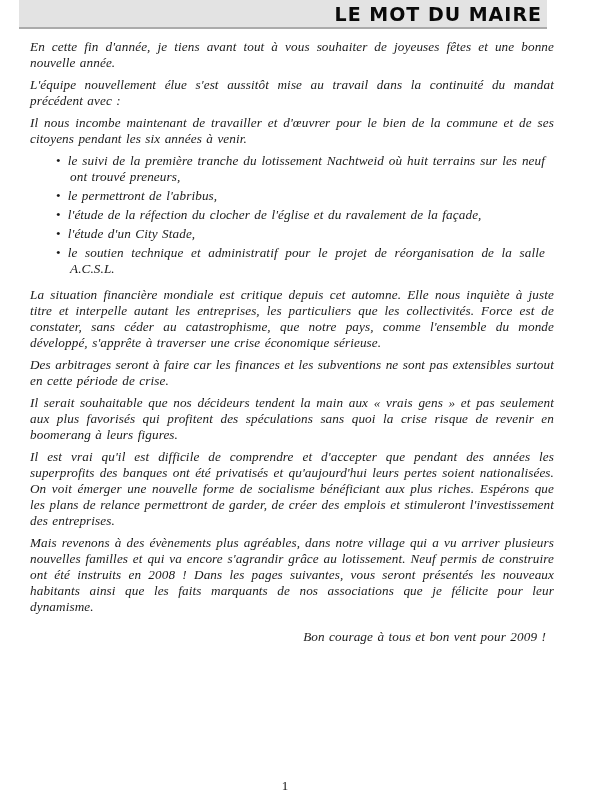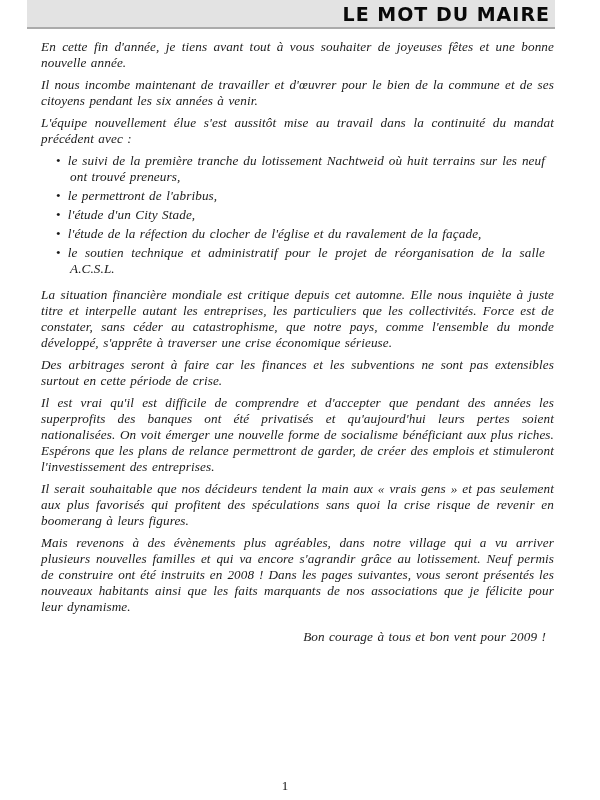--- a/index.html
+++ b/index.html
@@ -9,21 +9,21 @@
     font-family: "Liberation Serif", serif;
     color: #1a1a1a;
     overflow: hidden;
   }
   .page {
     position: relative;
     width: 600px; height: 800px;
     background: #ffffff;
   }
   .header-bar {
-    margin-left: 27px;
+    margin-left: 19px;
     width: 528px;
     height: 29px;
     background: #e3e3e3;
     border-bottom: 2px solid #ababab;
     display: flex;
     align-items: center;
     justify-content: flex-end;
     padding-right: 5px;
     box-sizing: border-box;
   }
@@ -38,21 +38,21 @@
   }
   .body-text {
     padding: 10px 46px 0 30px;
     font-style: italic;
     font-size: 13.2px;
     line-height: 16px;
     text-align: justify;
     letter-spacing: 0.1px;
     word-spacing: 1px;
   }
-  .body-text p { margin: 0 0 6px 11px; }
+  .body-text p { margin: 0 0 6px 0; }
   ul.bullets {
     list-style: none;
     margin: 0 0 10px 0;
     padding: 0 0 0 40px;
   }
   ul.bullets li {
     margin: 0 9px 3px 0;
     text-indent: -14px;
     text-align: justify;
   }
@@ -81,35 +81,35 @@
 
 <div class="page">
 
   <div class="header-bar">
     <span class="page-title">LE MOT DU MAIRE</span>
   </div>
 
   <div class="body-text">
 
     <p>En cette fin d'année, je tiens avant tout à vous souhaiter de joyeuses fêtes et une bonne nouvelle année.</p>
+    <p>L'équipe nouvellement élue s'est aussitôt mise au travail dans la continuité du mandat précédent avec :</p>
     <p>Il nous incombe maintenant de travailler et d'œuvrer pour le bien de la commune et de ses citoyens pendant les six années à venir.</p>
-    <p>L'équipe nouvellement élue s'est aussitôt mise au travail dans la continuité du mandat précédent avec :</p>
 
     <ul class="bullets">
       <li><span class="dot">•</span><span>le suivi de la première tranche du lotissement Nachtweid où huit terrains sur les neuf ont trouvé preneurs,</span></li>
       <li><span class="dot">•</span><span>le permettront de l'abribus,</span></li>
+      <li><span class="dot">•</span><span>l'étude de la réfection du clocher de l'église et du ravalement de la façade,</span></li>
       <li><span class="dot">•</span><span>l'étude d'un City Stade,</span></li>
-      <li><span class="dot">•</span><span>l'étude de la réfection du clocher de l'église et du ravalement de la façade,</span></li>
       <li><span class="dot">•</span><span>le soutien technique et administratif pour le projet de réorganisation de la salle A.C.S.L.</span></li>
     </ul>
 
     <p>La situation financière mondiale est critique depuis cet automne. Elle nous inquiète à juste titre et interpelle autant les entreprises, les particuliers que les collectivités. Force est de constater, sans céder au catastrophisme, que notre pays, comme l'ensemble du monde développé, s'apprête à traverser une crise économique sérieuse.</p>
     <p>Des arbitrages seront à faire car les finances et les subventions ne sont pas extensibles surtout en cette période de crise.</p>
+    <p>Il serait souhaitable que nos décideurs tendent la main aux « vrais gens » et pas seulement aux plus favorisés qui profitent des spéculations sans quoi la crise risque de revenir en boomerang à leurs figures.</p>
     <p>Il est vrai qu'il est difficile de comprendre et d'accepter que pendant des années les superprofits des banques ont été privatisés et qu'aujourd'hui leurs pertes soient nationalisées. On voit émerger une nouvelle forme de socialisme bénéficiant aux plus riches. Espérons que les plans de relance permettront de garder, de créer des emplois et stimuleront l'investissement des entreprises.</p>
-    <p>Il serait souhaitable que nos décideurs tendent la main aux « vrais gens » et pas seulement aux plus favorisés qui profitent des spéculations sans quoi la crise risque de revenir en boomerang à leurs figures.</p>
     <p>Mais revenons à des évènements plus agréables, dans notre village qui a vu arriver plusieurs nouvelles familles et qui va encore s'agrandir grâce au lotissement. Neuf permis de construire ont été instruits en 2008 ! Dans les pages suivantes, vous seront présentés les nouveaux habitants ainsi que les faits marquants de nos associations que je félicite pour leur dynamisme.</p>
 
     <p class="closing">Bon courage à  tous et bon vent pour 2009 !</p>
   </div>
 
   <div class="footer-number">1</div>
 
 </div>
 
 </body></html>

